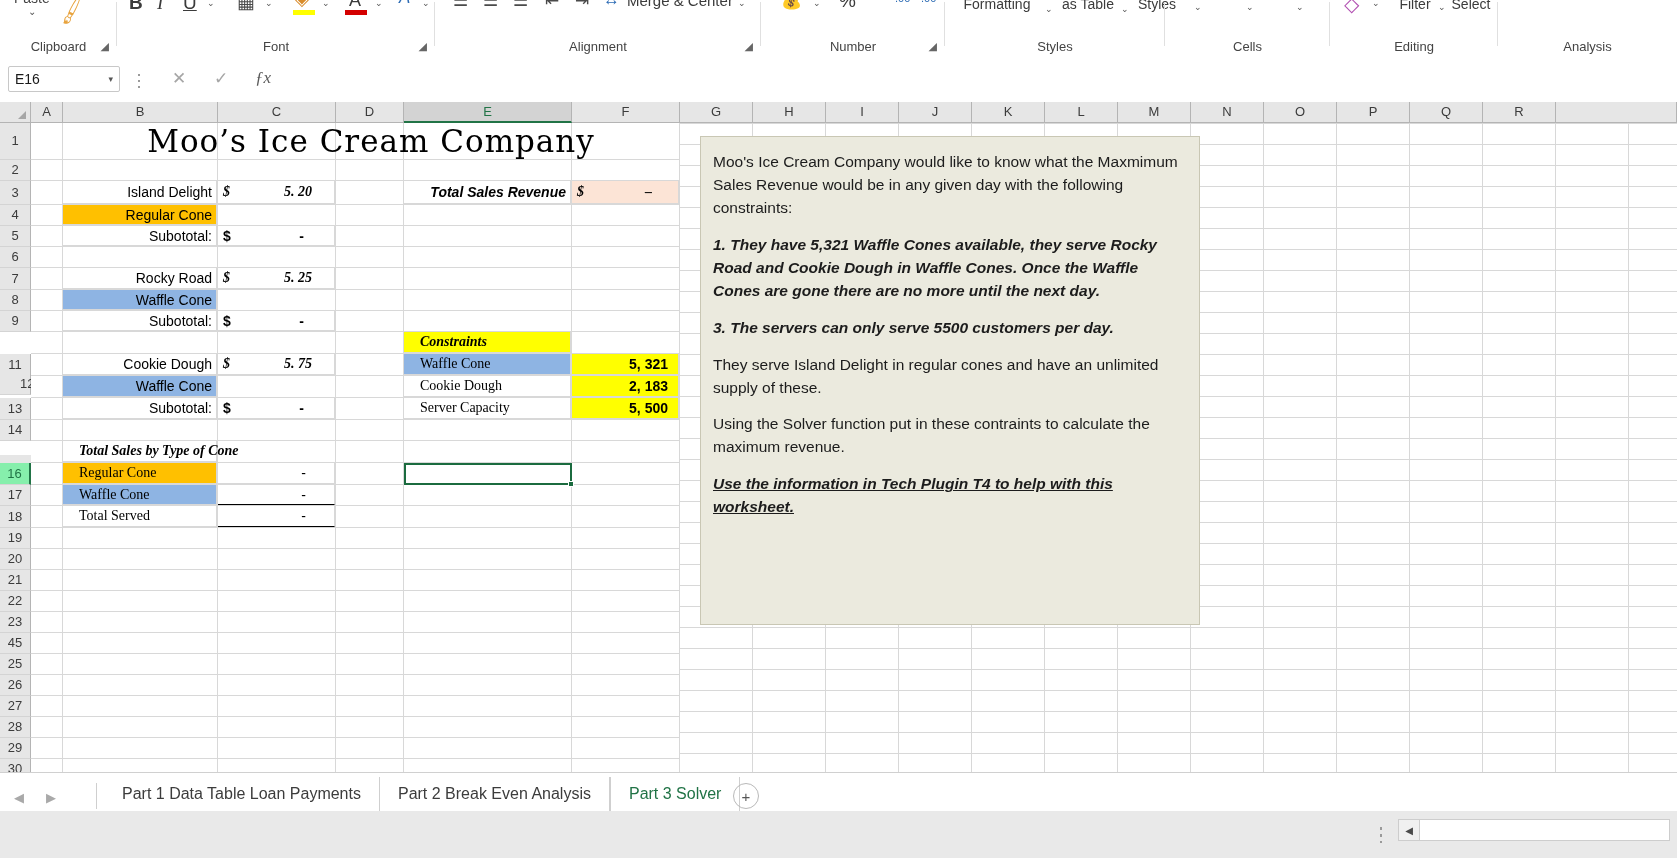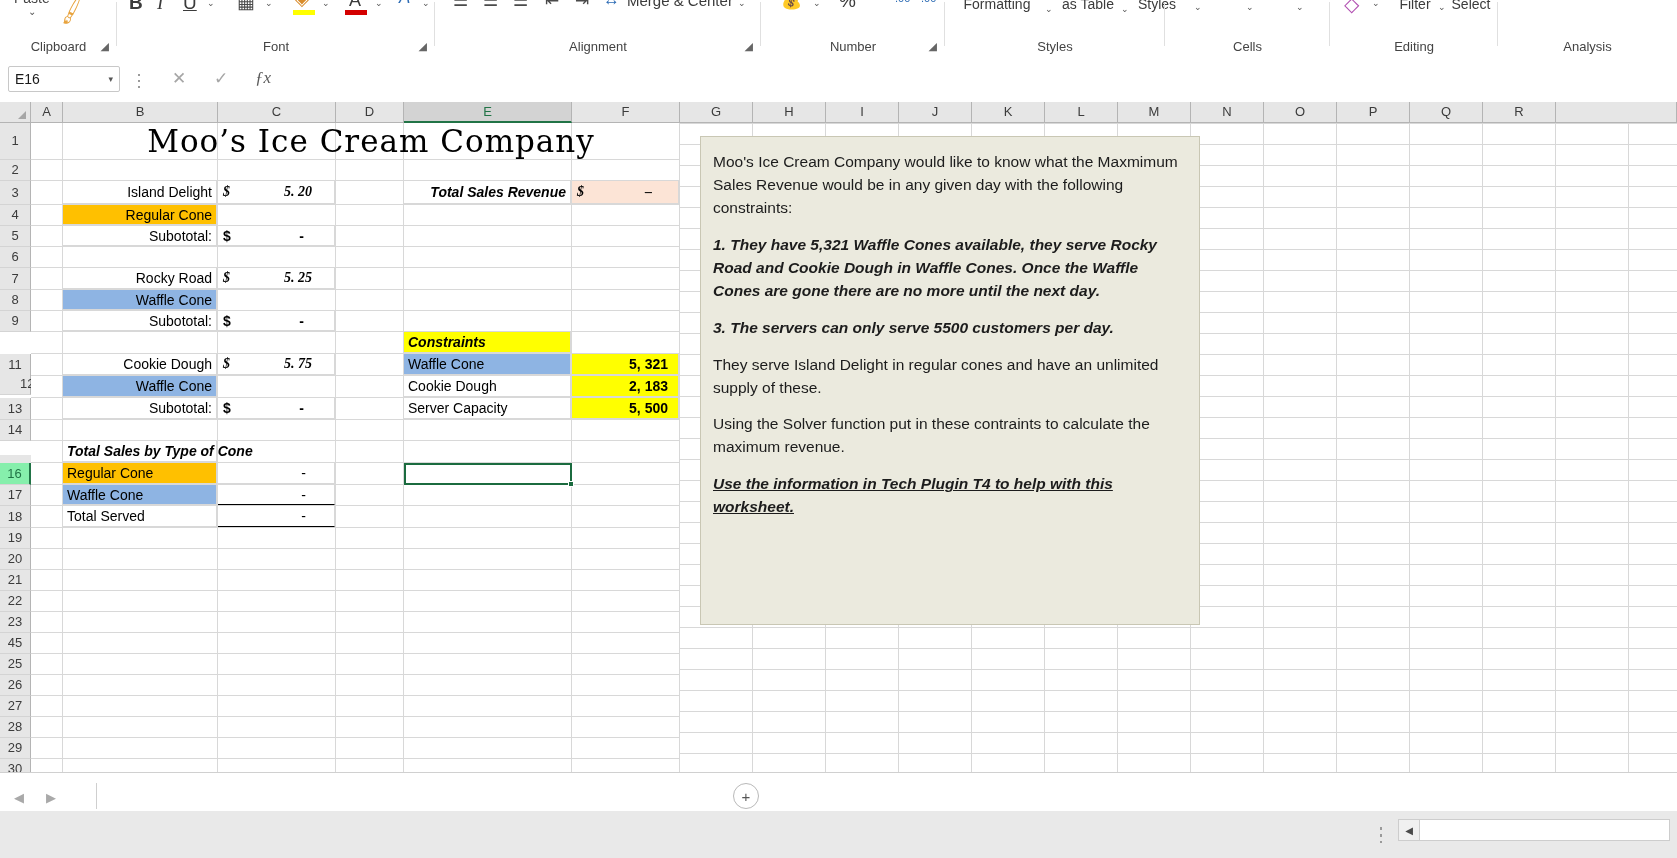--- a/index.html
+++ b/index.html
@@ -64,21 +64,21 @@
       border-right:1px solid #b4b4b4;border-bottom:1px solid #d4d4d4;box-sizing:border-box;
       font-size:13px;color:#3c3c3c;text-align:center;}
   .rh.sel{background:#86efac;color:#217346;border-right:2px solid #217346;}
 
   .cells{position:absolute;left:31px;top:21px;}
   .cell{position:absolute;box-sizing:border-box;
         border-right:1px solid #d8d8d8;border-bottom:1px solid #d8d8d8;
         font-size:14px;color:#000;overflow:hidden;white-space:nowrap;
         display:flex;align-items:center;}
   .cell.r{justify-content:flex-end;padding-right:4px;}
-  .cell.l{justify-content:flex-start;padding-left:4px;}
+  .cell.l{justify-content:flex-start;padding-left:16px;font-family:Liberation Serif, serif;}
   .cell.b{font-weight:bold;}
   .cell.i{font-style:italic;}
   .cell.money{font-family:"Liberation Serif",serif;font-style:italic;font-weight:bold;}
   .cell .dsign{position:absolute;left:5px;}
 
   .title-cell{
     position:absolute;font-family:"DejaVu Serif","Liberation Serif",serif;
     font-size:31px;color:#000;display:flex;align-items:center;justify-content:center;
     letter-spacing:1px;white-space:nowrap;
   }
@@ -416,20 +416,25 @@
 
     </div>
   </div>
 
   <div class="tabbar">
     <div class="navarrows">
       <span>◀</span>
       <span>▶</span>
     </div>
     <div class="tabsep"></div>
+    <div class="tabs">
+      <div class="tab">Part 1 Data Table Loan Payments</div>
+      <div class="tab">Part 2 Break Even Analysis</div>
+      <div class="tab active">Part 3 Solver</div>
+    </div>
     <div class="addsheet">+</div>
     <div class="statusline">
       <div class="sdots"></div>
       <div class="hscroll">
         <div class="hs-left">◀</div>
         <div class="hs-track"></div>
       </div>
     </div>
   </div>
 

